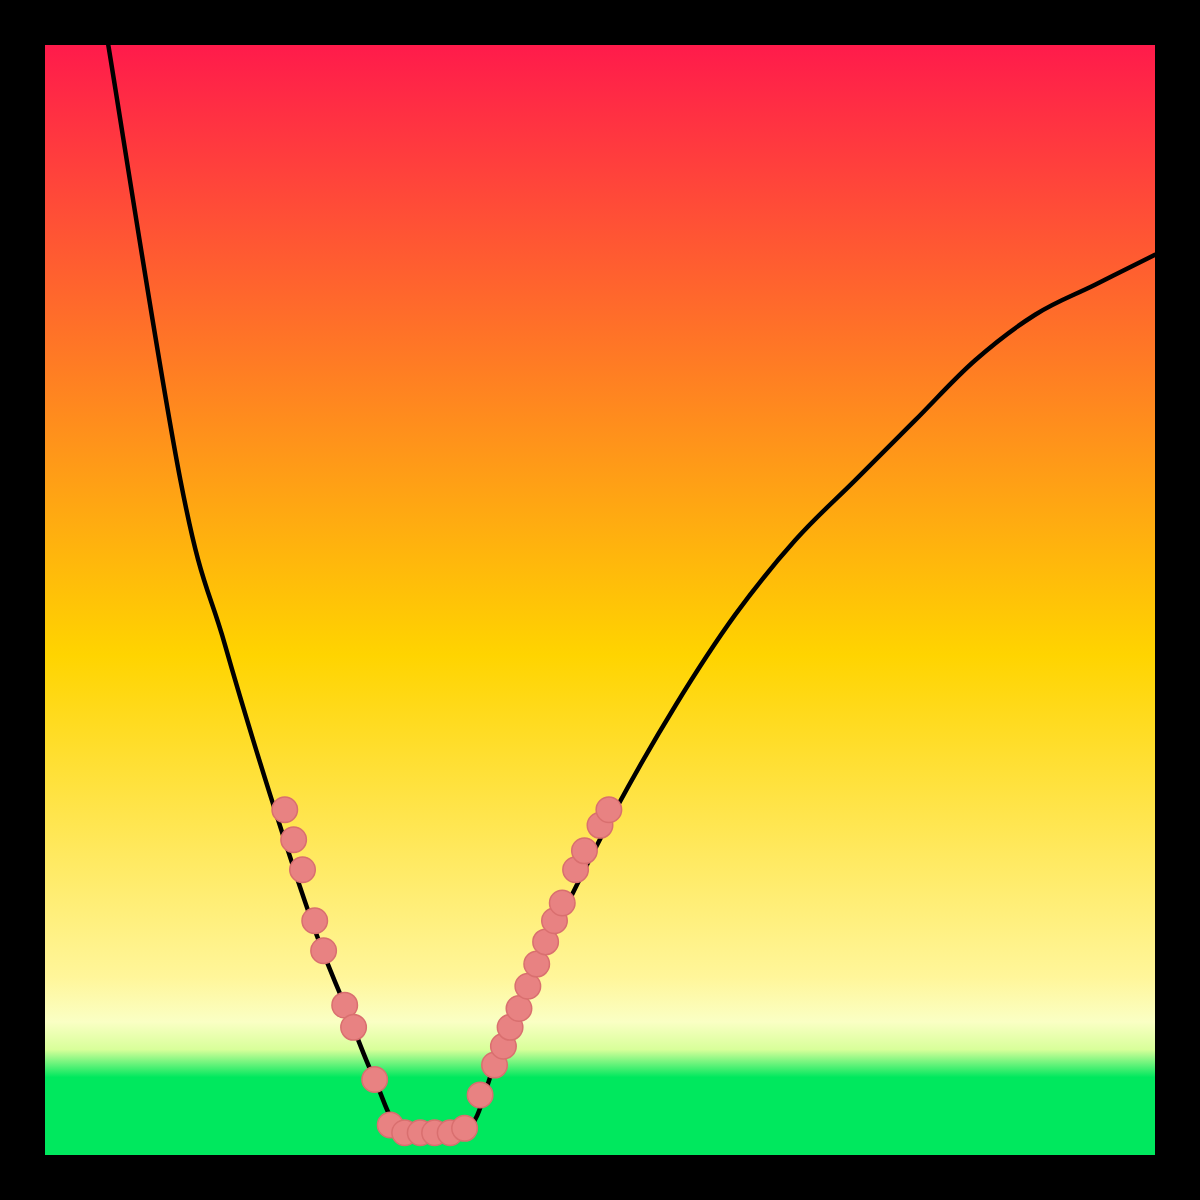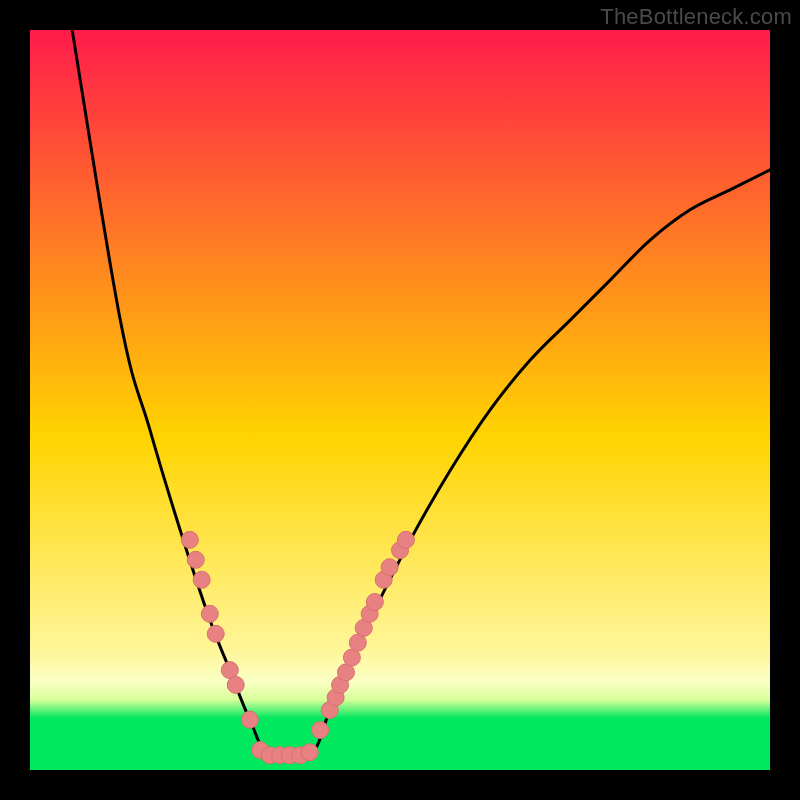--- a/index.html
+++ b/index.html
@@ -87,14 +87,13 @@
           <circle cx="333.74" cy="597.92" r="8.5" fill="#e88282" stroke="#d96f6f" stroke-width="1"></circle>
           <circle cx="339.66" cy="583.86" r="8.5" fill="#e88282" stroke="#d96f6f" stroke-width="1"></circle>
           <circle cx="344.84000000000003" cy="572.02" r="8.5" fill="#e88282" stroke="#d96f6f" stroke-width="1"></circle>
           <circle cx="353.71999999999997" cy="549.8199999999999" r="8.5" fill="#e88282" stroke="#d96f6f" stroke-width="1"></circle>
           <circle cx="359.64" cy="537.24" r="8.5" fill="#e88282" stroke="#d96f6f" stroke-width="1"></circle>
           <circle cx="370" cy="520.22" r="8.5" fill="#e88282" stroke="#d96f6f" stroke-width="1"></circle>
           <circle cx="375.92" cy="509.86" r="8.5" fill="#e88282" stroke="#d96f6f" stroke-width="1"></circle>
         </g>
     </svg>
   </div>
-  <div class="watermark">TheBottleneck.com</div>
 </div>
 
 </body></html>

